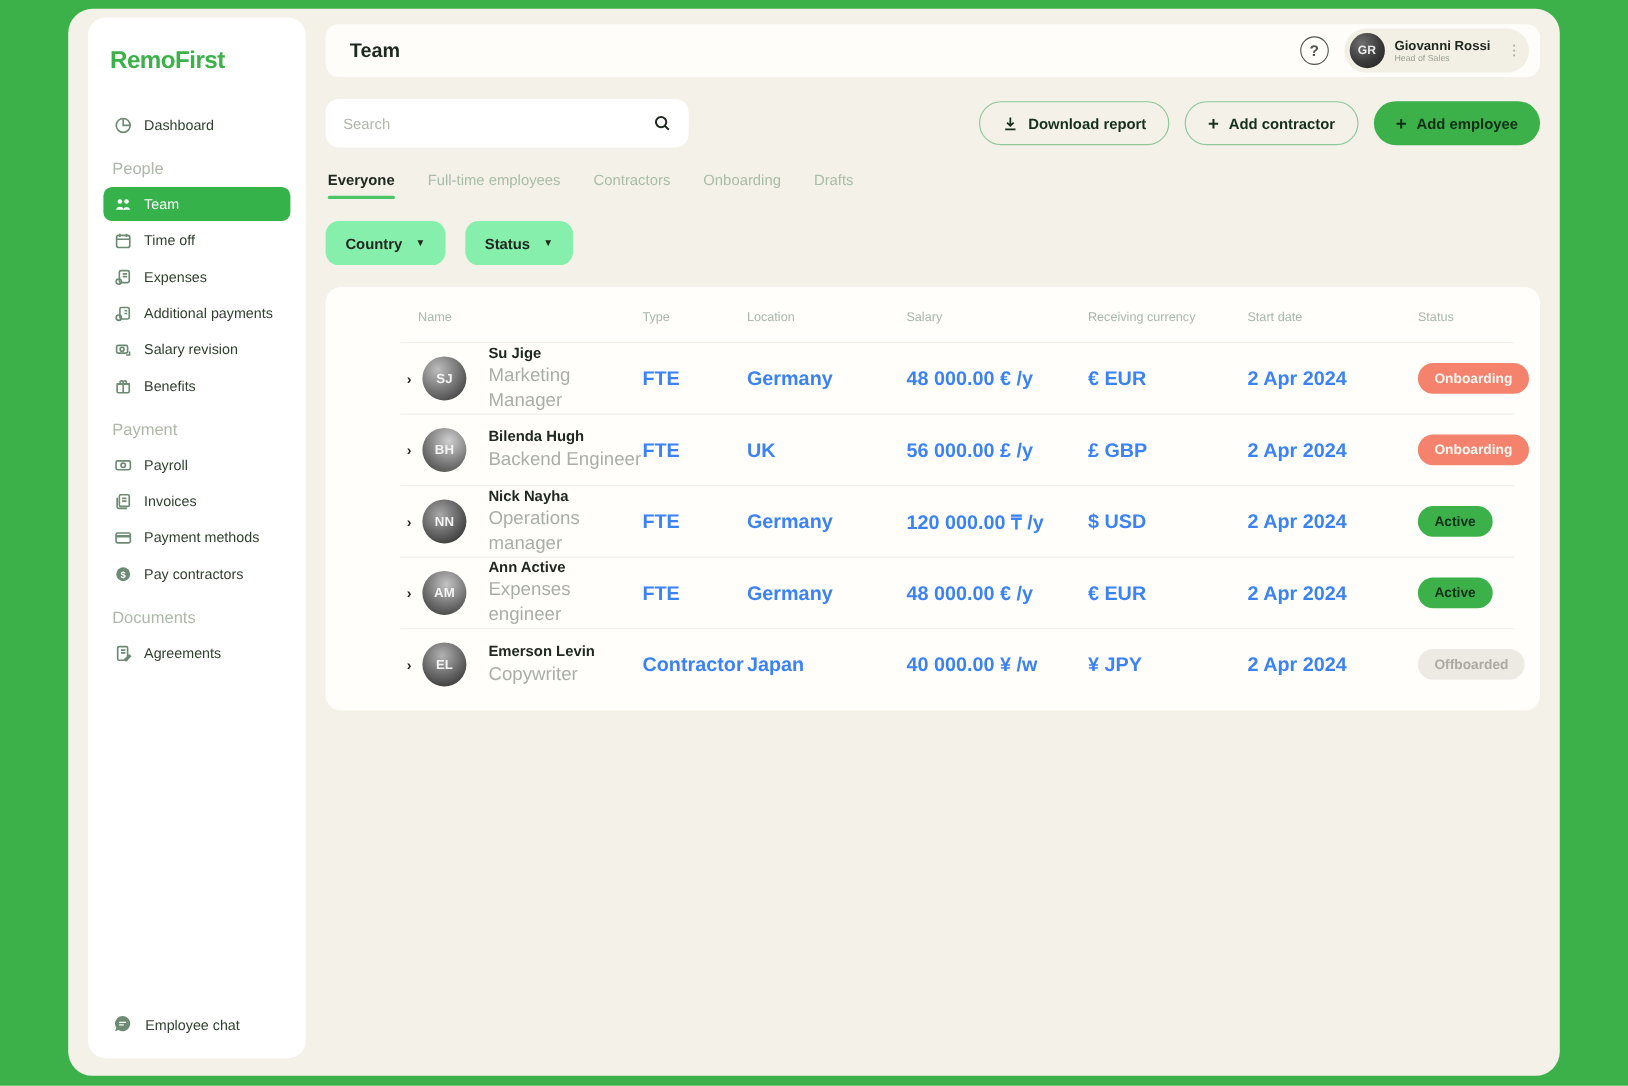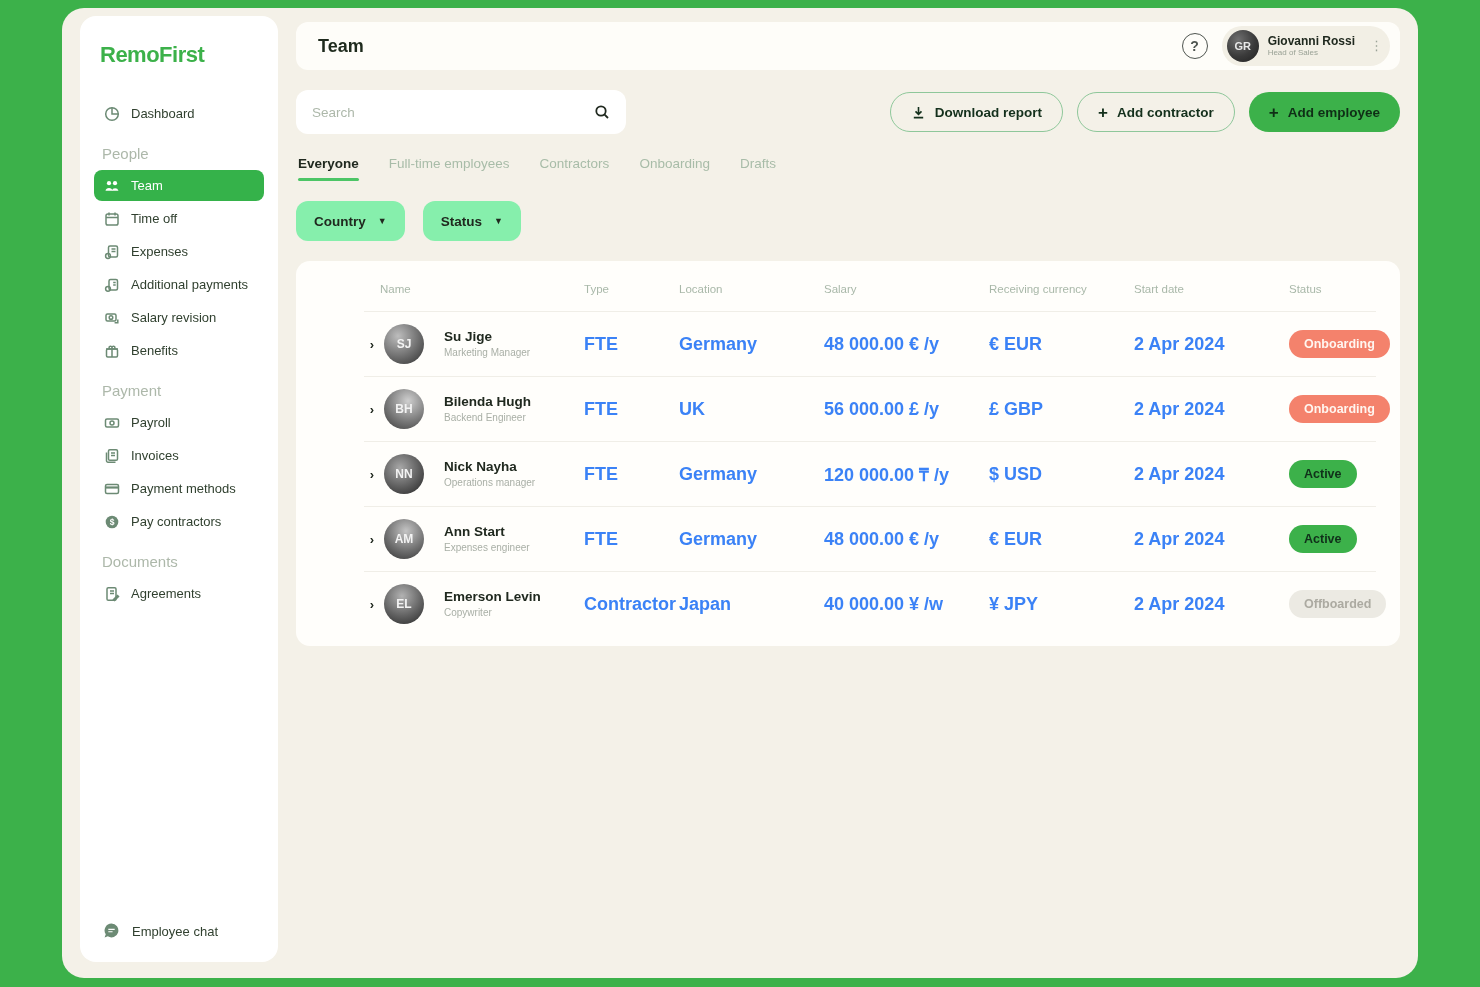--- a/index.html
+++ b/index.html
@@ -121,21 +121,21 @@
     width:40px; height:40px; border-radius:50%; color:#f3f3f3;
     font-size:12px; font-weight:700; display:flex; align-items:center; justify-content:center;
   }
   .av1 { background:radial-gradient(circle at 35% 30%, #bdbdbd 0%, #6e6e6e 55%, #2e2e2e 100%); }
   .av2 { background:radial-gradient(circle at 60% 30%, #cfcfcf 0%, #7a7a7a 55%, #383838 100%); }
   .av3 { background:radial-gradient(circle at 40% 35%, #a8a8a8 0%, #5d5d5d 55%, #222222 100%); }
   .av4 { background:radial-gradient(circle at 55% 30%, #c4c4c4 0%, #707070 55%, #303030 100%); }
   .av5 { background:radial-gradient(circle at 45% 30%, #b2b2b2 0%, #636363 55%, #262626 100%); }
   .cell-name { display:flex; flex-direction:column; line-height:1.35; }
   .emp-name { font-size:13.5px; font-weight:700; color:#20291F; }
-  .emp-role { font-size:10px; color:#A9AFA6; }
+  .emp-role { font-size:17px; color:#A9AFA6; }
   .cell { font-size:18px; color:#3b82f6; font-weight:700; }
   .badge {
     display:inline-block; padding:7px 15px; border-radius:16px;
     font-size:12.5px; font-weight:600;
   }
   .badge-onboarding { background:#F4826C; color:#FFF6F0; }
   .badge-active { background:#3CB14A; color:#10301A; }
   .badge-offboarded { background:#ECEAE3; color:#ACAAA1; }
 </style>
 </head>
@@ -409,21 +409,21 @@
         <div class="cell">2 Apr 2024</div>
         <div><span class="badge badge-active">Active</span></div>
       </div>
 
       <div class="t-grid t-row">
         <div class="chev">›</div>
         <div>
             <div class="row-avatar av4">AM</div>
           </div>
         <div class="cell-name">
-          <span class="emp-name">Ann Start</span>
+          <span class="emp-name">Ann Active</span>
           <span class="emp-role">Expenses engineer</span>
         </div>
         <div class="cell">FTE</div>
         <div class="cell">Germany</div>
         <div class="cell">48 000.00 € /y</div>
         <div class="cell">€ EUR</div>
         <div class="cell">2 Apr 2024</div>
         <div><span class="badge badge-active">Active</span></div>
       </div>
 

